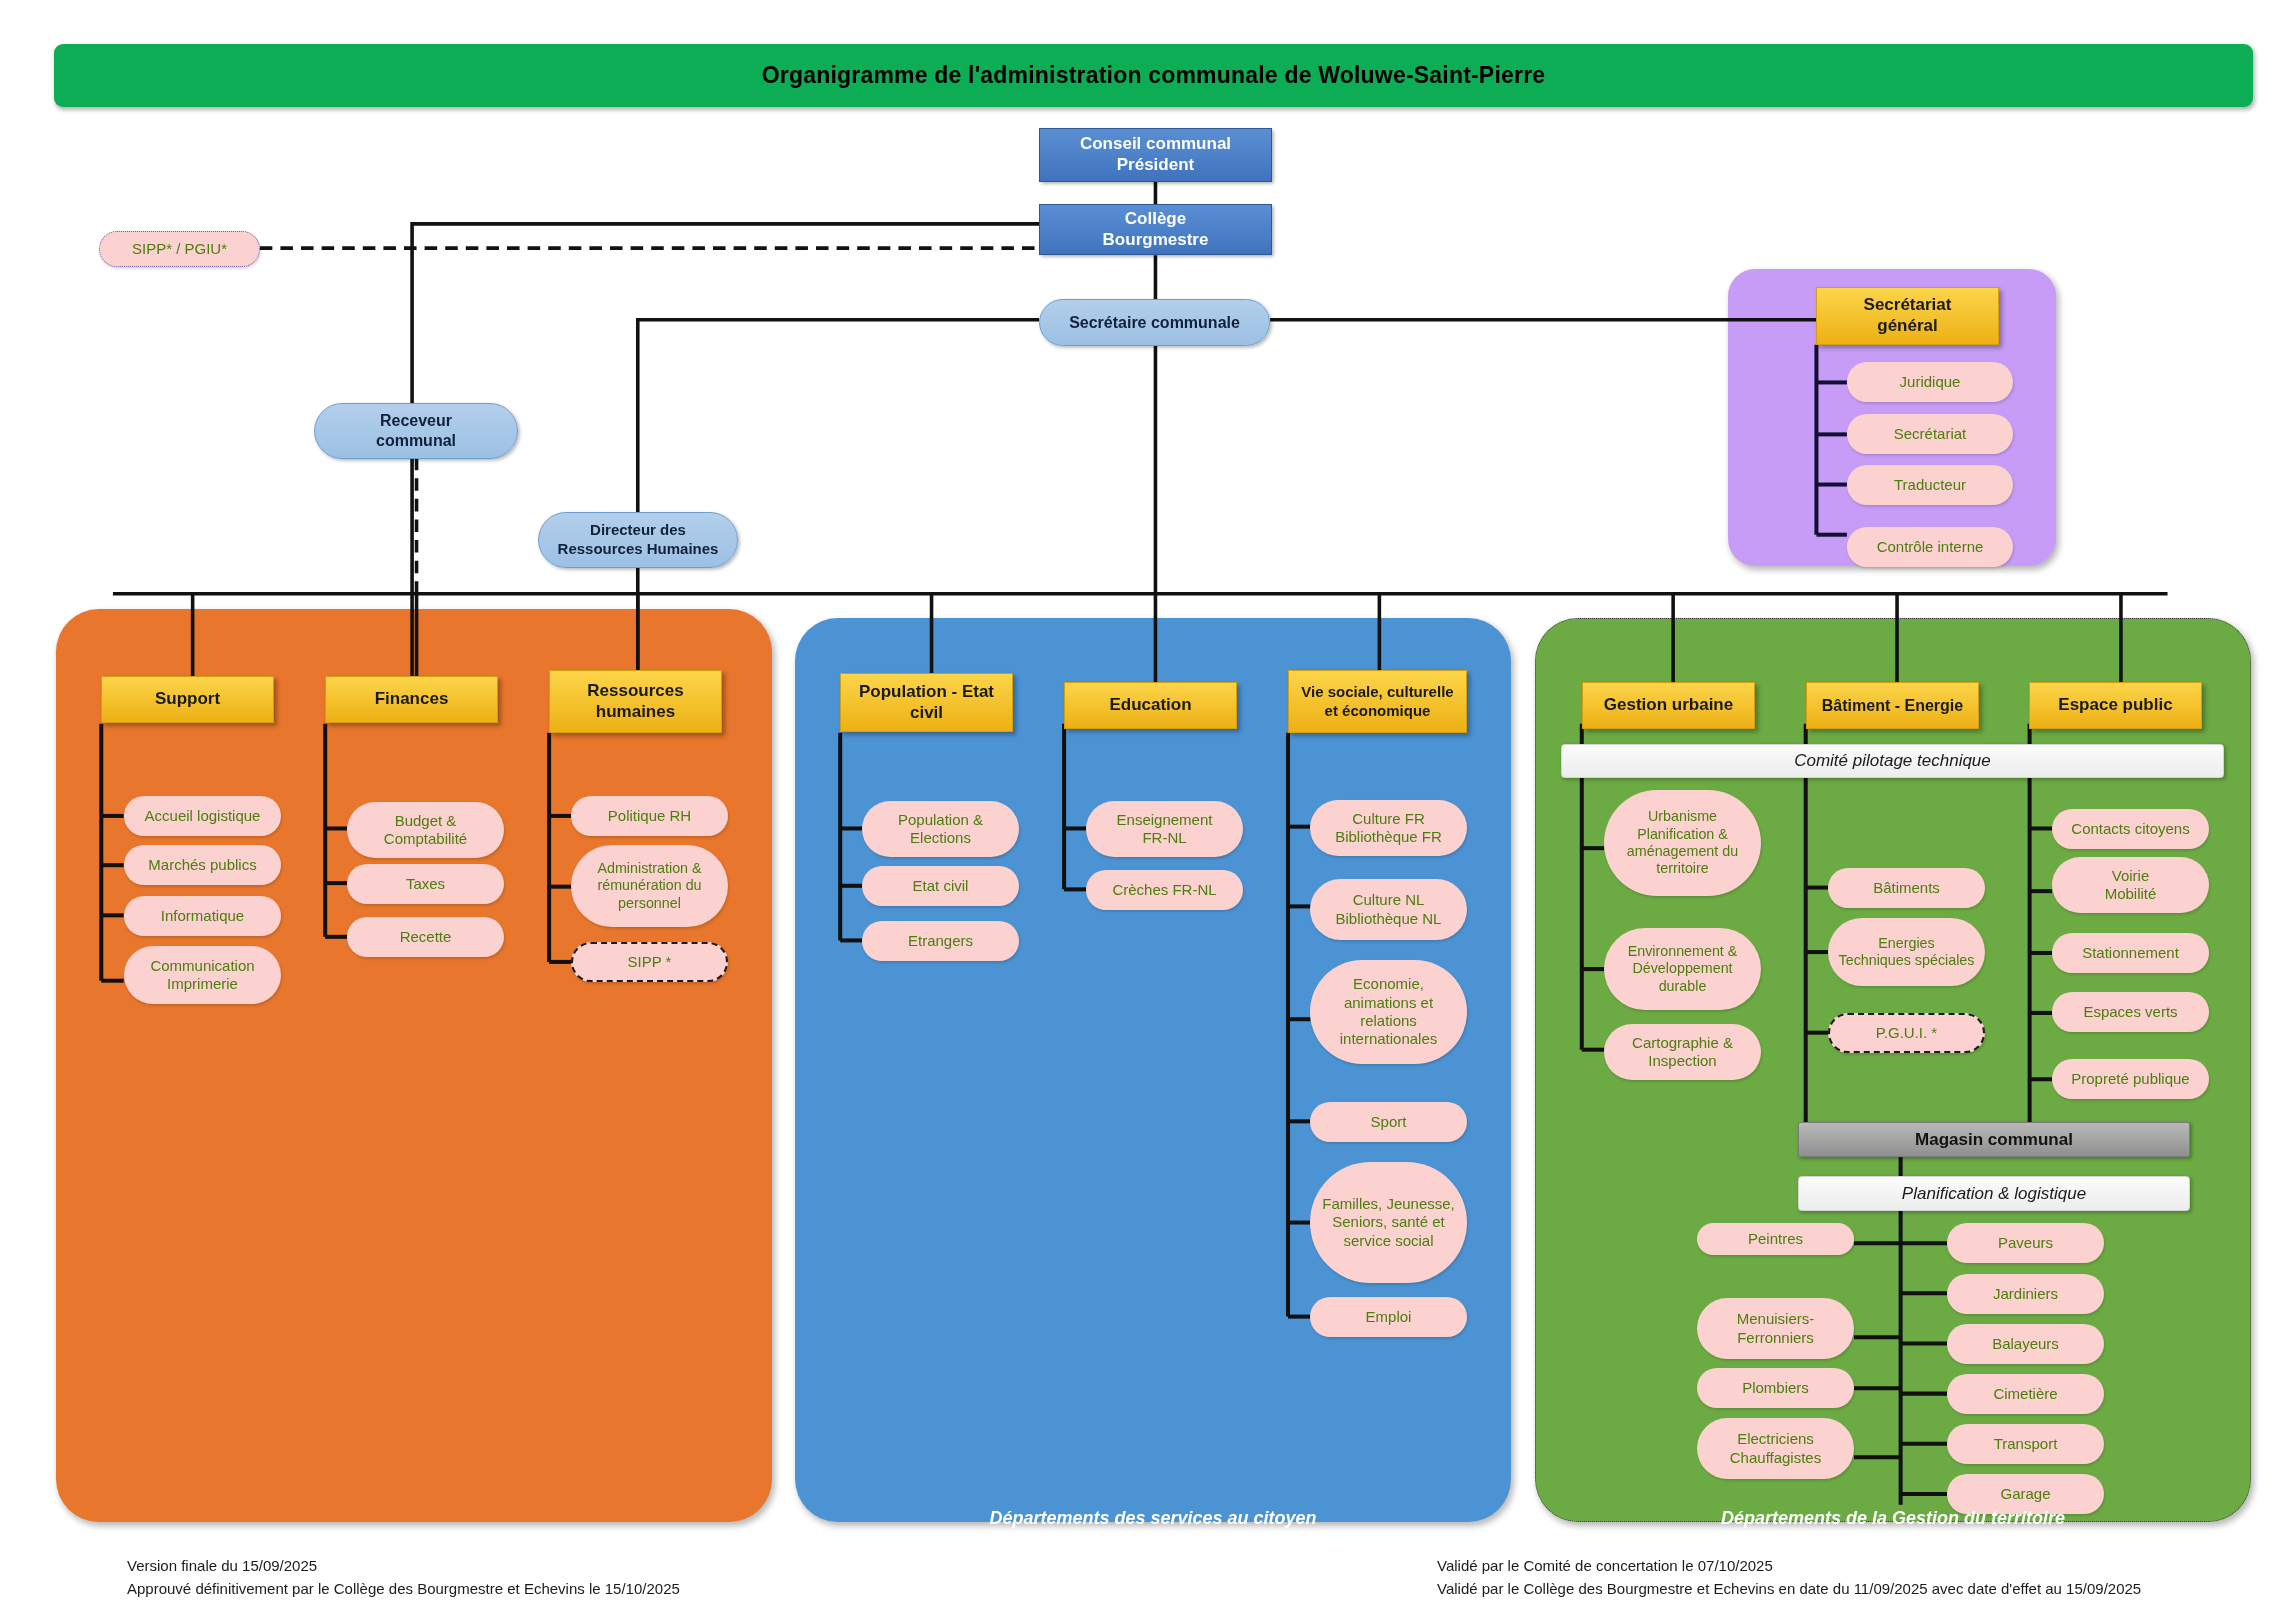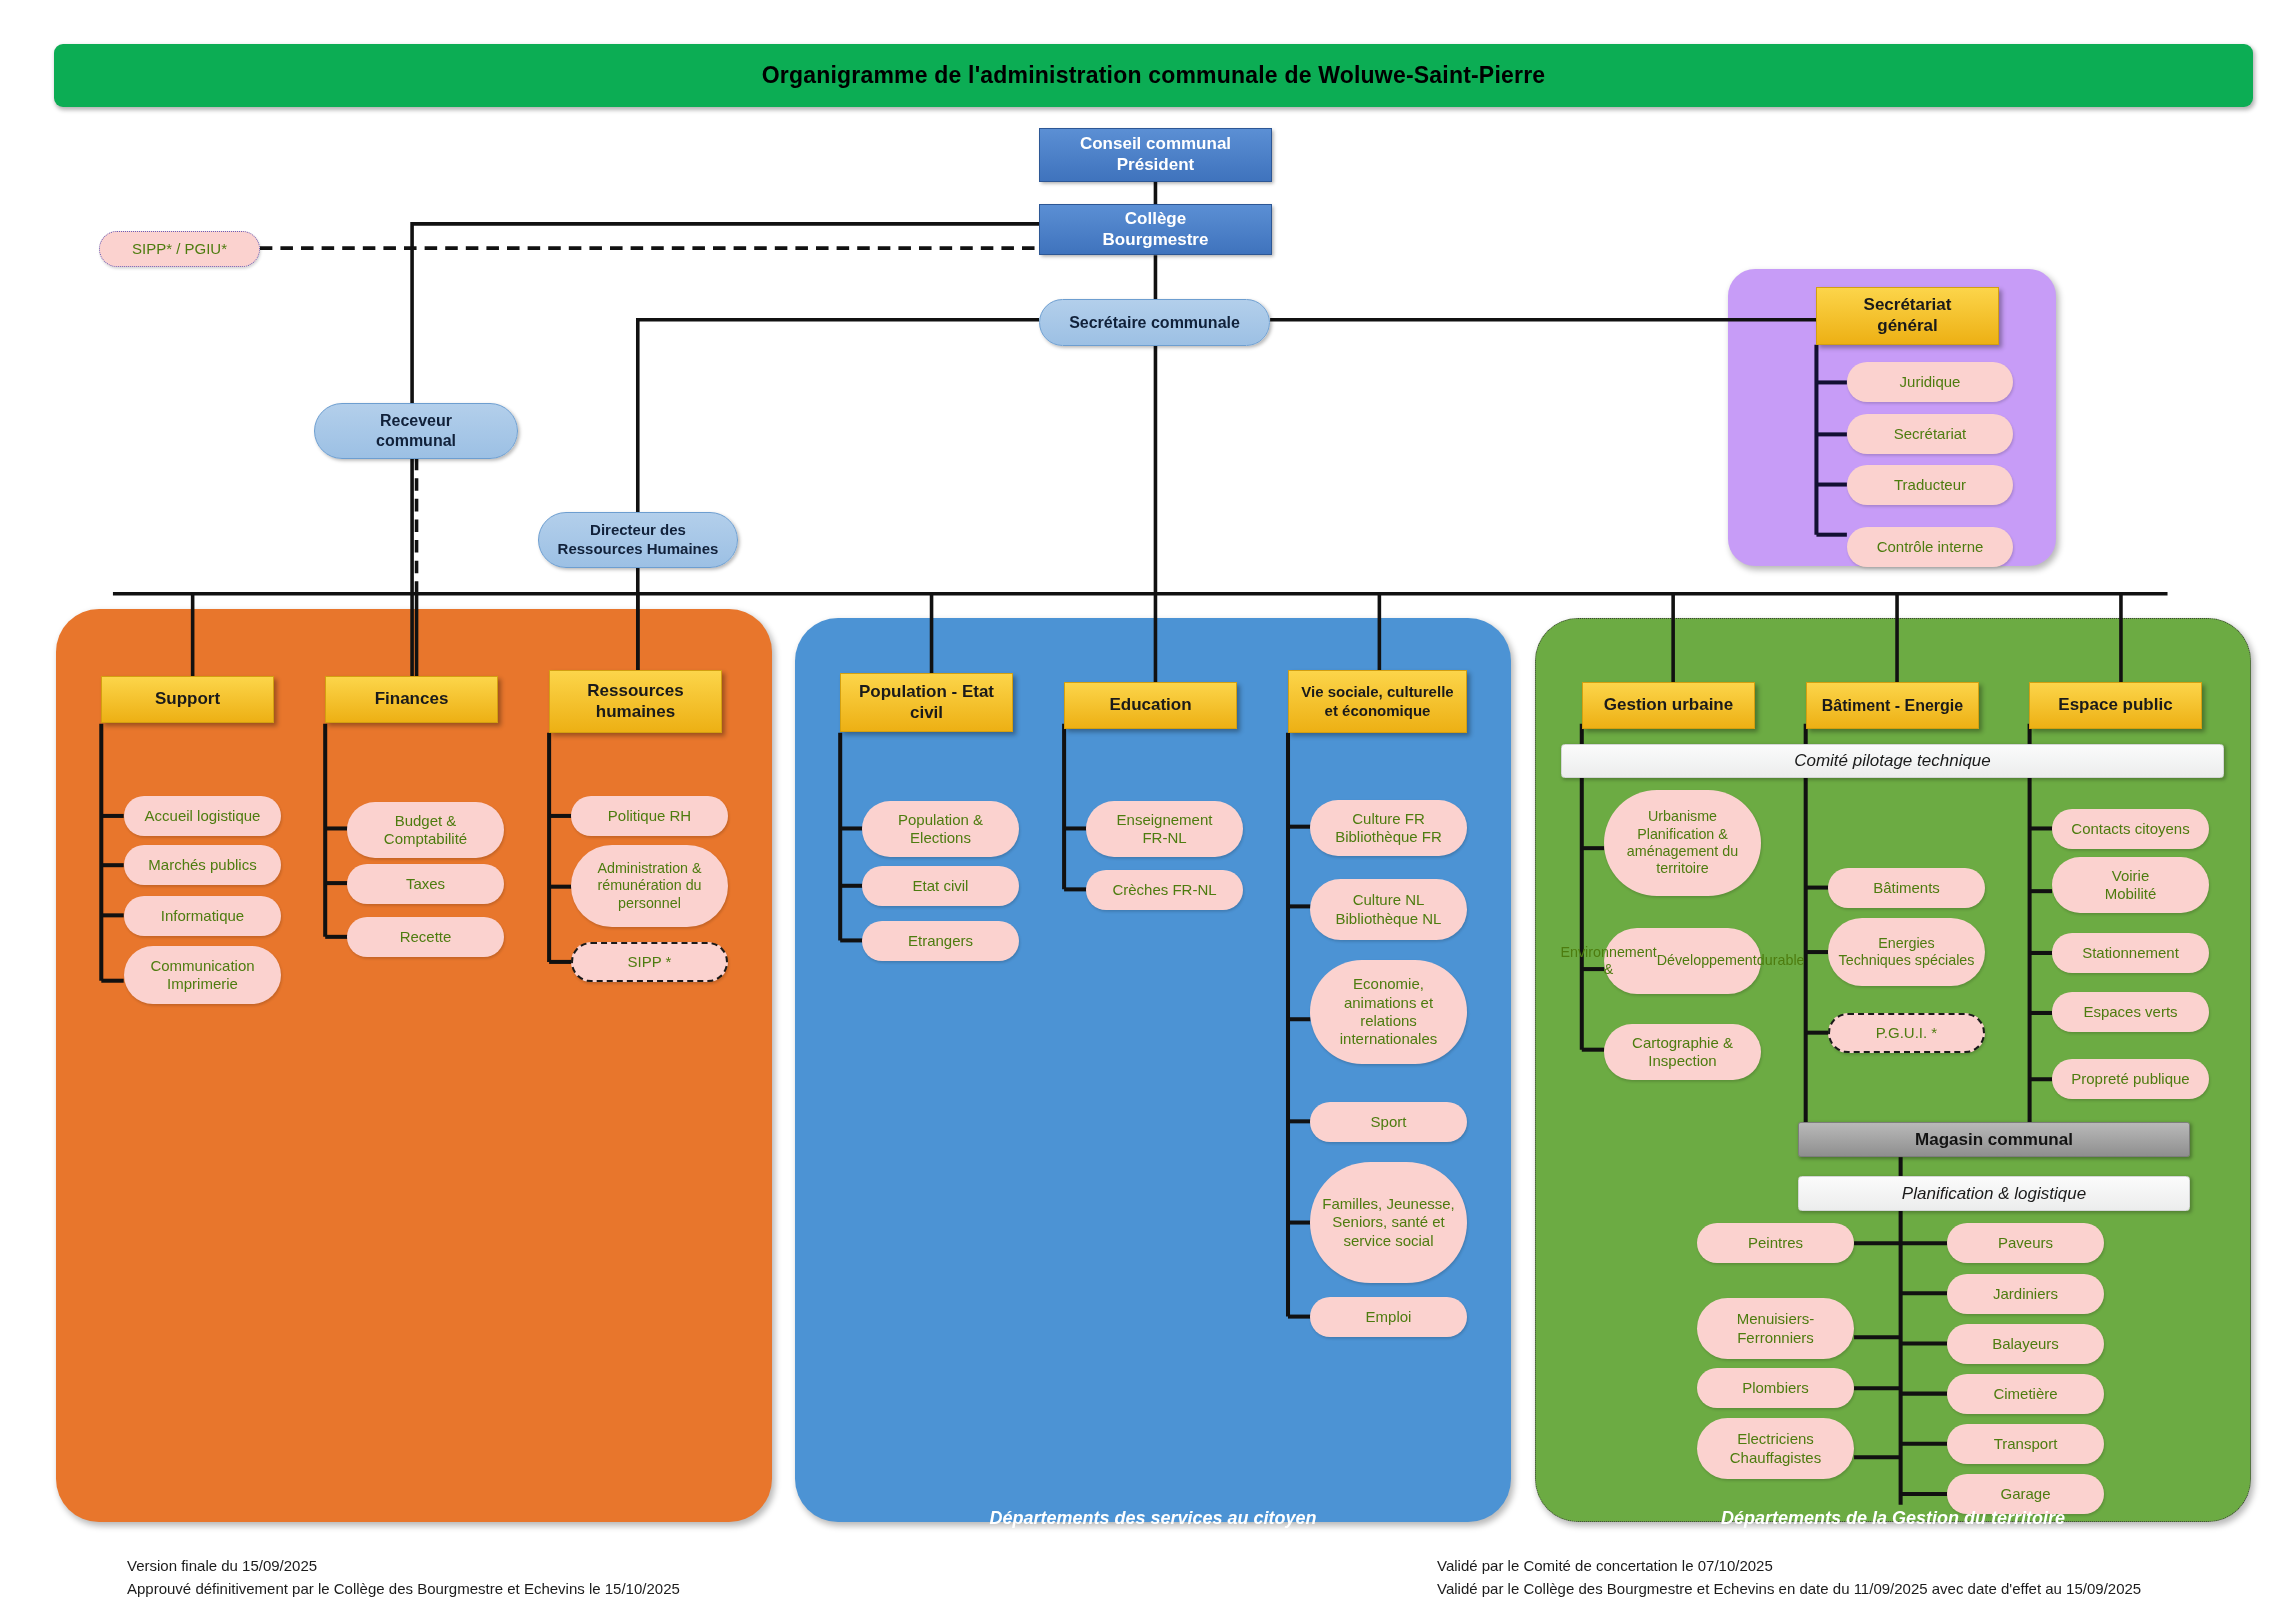--- a/index.html
+++ b/index.html
@@ -381,21 +381,21 @@
 
   <div class="node yellow-head" style="left:1582px; top:682px; width:173px; height:47px;">
     <span>Gestion urbaine</span>
   </div>
   <div class="node pink-pill" style="left:1604px; top:790px; width:157px; height:106px; flex-direction:column; font-size:14.3px;">
     <span>Urbanisme</span>
     <span>Planification &amp;</span>
     <span>aménagement du</span>
     <span>territoire</span>
   </div>
-  <div class="node pink-pill" style="left:1604px; top:928px; width:157px; height:66px; flex-direction:row; font-size:14.3px;">
+  <div class="node pink-pill" style="left:1604px; top:928px; width:157px; height:82px; flex-direction:column; font-size:14.3px;">
     <span>Environnement &amp;</span>
     <span>Développement</span>
     <span>durable</span>
   </div>
   <div class="node pink-pill" style="left:1604px; top:1024px; width:157px; height:56px; flex-direction:column;">
     <span>Cartographie &amp;</span>
     <span>Inspection</span>
   </div>
 
   <div class="node yellow-head" style="left:1806px; top:682px; width:173px; height:47px; font-size:16px;">
@@ -437,21 +437,21 @@
   </div>
 
   <div class="node grey-bar" style="left:1798px; top:1122px; width:392px; height:35px; border-radius:2.7px; z-index:7;">
     <span>Magasin communal</span>
   </div>
 
   <div class="node white-bar" style="left:1798px; top:1176px; width:392px; height:35px; border-radius:3.6px; z-index:7;">
     <span>Planification &amp; logistique</span>
   </div>
 
-  <div class="node pink-pill" style="left:1697px; top:1223px; width:157px; height:40px;">
+  <div class="node pink-pill" style="left:1697px; top:1223px; width:157px; height:32px;">
     <span>Peintres</span>
   </div>
   <div class="node pink-pill" style="left:1697px; top:1298px; width:157px; height:61px; flex-direction:column;">
     <span>Menuisiers-</span>
     <span>Ferronniers</span>
   </div>
   <div class="node pink-pill" style="left:1697px; top:1368px; width:157px; height:40px;">
     <span>Plombiers</span>
   </div>
   <div class="node pink-pill" style="left:1697px; top:1418px; width:157px; height:61px; flex-direction:column;">

